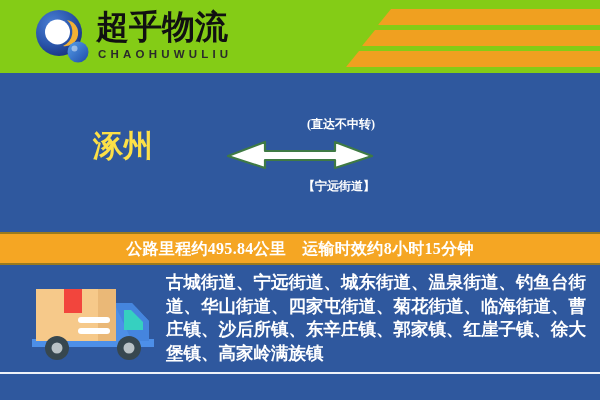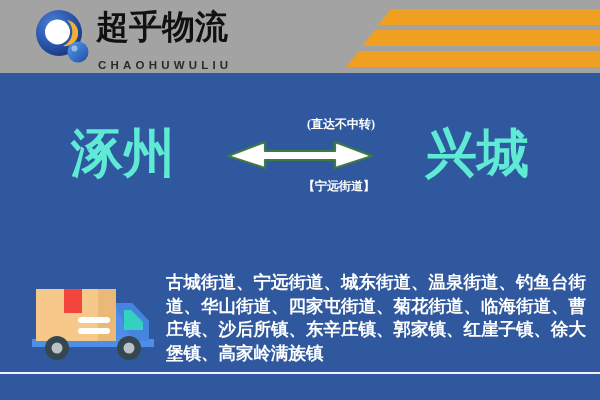--- a/index.html
+++ b/index.html
@@ -14,21 +14,21 @@
     overflow: hidden;
     background: #ffffff;
     font-family: "Liberation Serif", "DejaVu Serif", serif;
   }
 
   
   .header {
     position: absolute;
     left: 0; top: 0;
     width: 600px; height: 73px;
-    background: #a3a3a3;
+    background: #84cc16;
   }
   .logo-mark {
     position: absolute;
     left: 33px; top: 8px;
     width: 58px; height: 58px;
   }
   .logo-mark svg { display:block; width:58px; height:58px; }
 
   .brand-block {
     position: absolute;
@@ -45,21 +45,21 @@
     white-space: nowrap;
   }
   .brand-en {
     font-family: "Liberation Sans", "DejaVu Sans", sans-serif;
     font-weight: 700;
     font-size: 11.5px;
     line-height: 14px;
     color: #2b2b2b;
     letter-spacing: 4.2px;
     white-space: nowrap;
-    margin-top: 12px;
+    margin-top: 1px;
     padding-left: 2px;
   }
 
   .stripes {
     position: absolute;
     left: 300px; top: 6px;
     width: 300px; height: 62px;
   }
   .stripe {
     position: absolute;
@@ -81,28 +81,28 @@
   }
 
   
   .route {
     position: absolute;
     left: 0; top: 0;
     width: 600px; height: 159px;
   }
   .city {
     position: absolute;
-    top: 56px;
+    top: 48px;
     width: 190px;
     text-align: center;
     font-family: "Liberation Serif", "DejaVu Serif", serif;
     font-weight: 700;
-    font-size: 52px;
+    font-size: 30px;
     line-height: 50px;
-    color: #5eead4;
+    color: #fde047;
     white-space: nowrap;
   }
   .city.origin { left: 28px; }
   .city.dest   { left: 382px; }
 
   .mid {
     position: absolute;
     left: 225px; top: 40px;
     width: 150px; height: 100px;
   }
@@ -232,23 +232,27 @@
       <div class="mid">
         <div class="mid-top">(直达不中转)</div>
         <div class="arrow-wrap">
           <svg viewBox="0 0 150 34" xmlns="http://www.w3.org/2000/svg">
             <path d="M3 19 L40 5 L40 14 L110 14 L110 5 L147 19 L110 31 L110 23 L40 23 L40 31 Z" fill="#ffffff" stroke="#3f7a45" stroke-width="2.2" stroke-linejoin="round"></path>
           </svg>
         </div>
         <div class="mid-bottom">【宁远街道】</div>
       </div>
 
-      <div class="city dest">兴城</div>
-    </div>
-
+    </div>
+
+    <div class="band">
+      <div class="band-text">
+        <span>公路里程约495.84公里</span><span class="band-gap"></span><span>运输时效约8小时15分钟</span>
+      </div>
+    </div>
 
     <div class="coverage">
       <div class="truck">
         <svg viewBox="0 0 130 90" xmlns="http://www.w3.org/2000/svg">
 
           <path d="M4 62 L126 62 L126 70 L4 70 Z" fill="#4d8fe8"></path>
 
           <path d="M86 26 L104 26 L121 44 L121 64 L86 64 Z" fill="#4d8fe8"></path>
           <path d="M86 26 L104 26 L121 44 L121 64 L104 64 Z" fill="#3f7ed6" opacity="0.55"></path>
 

